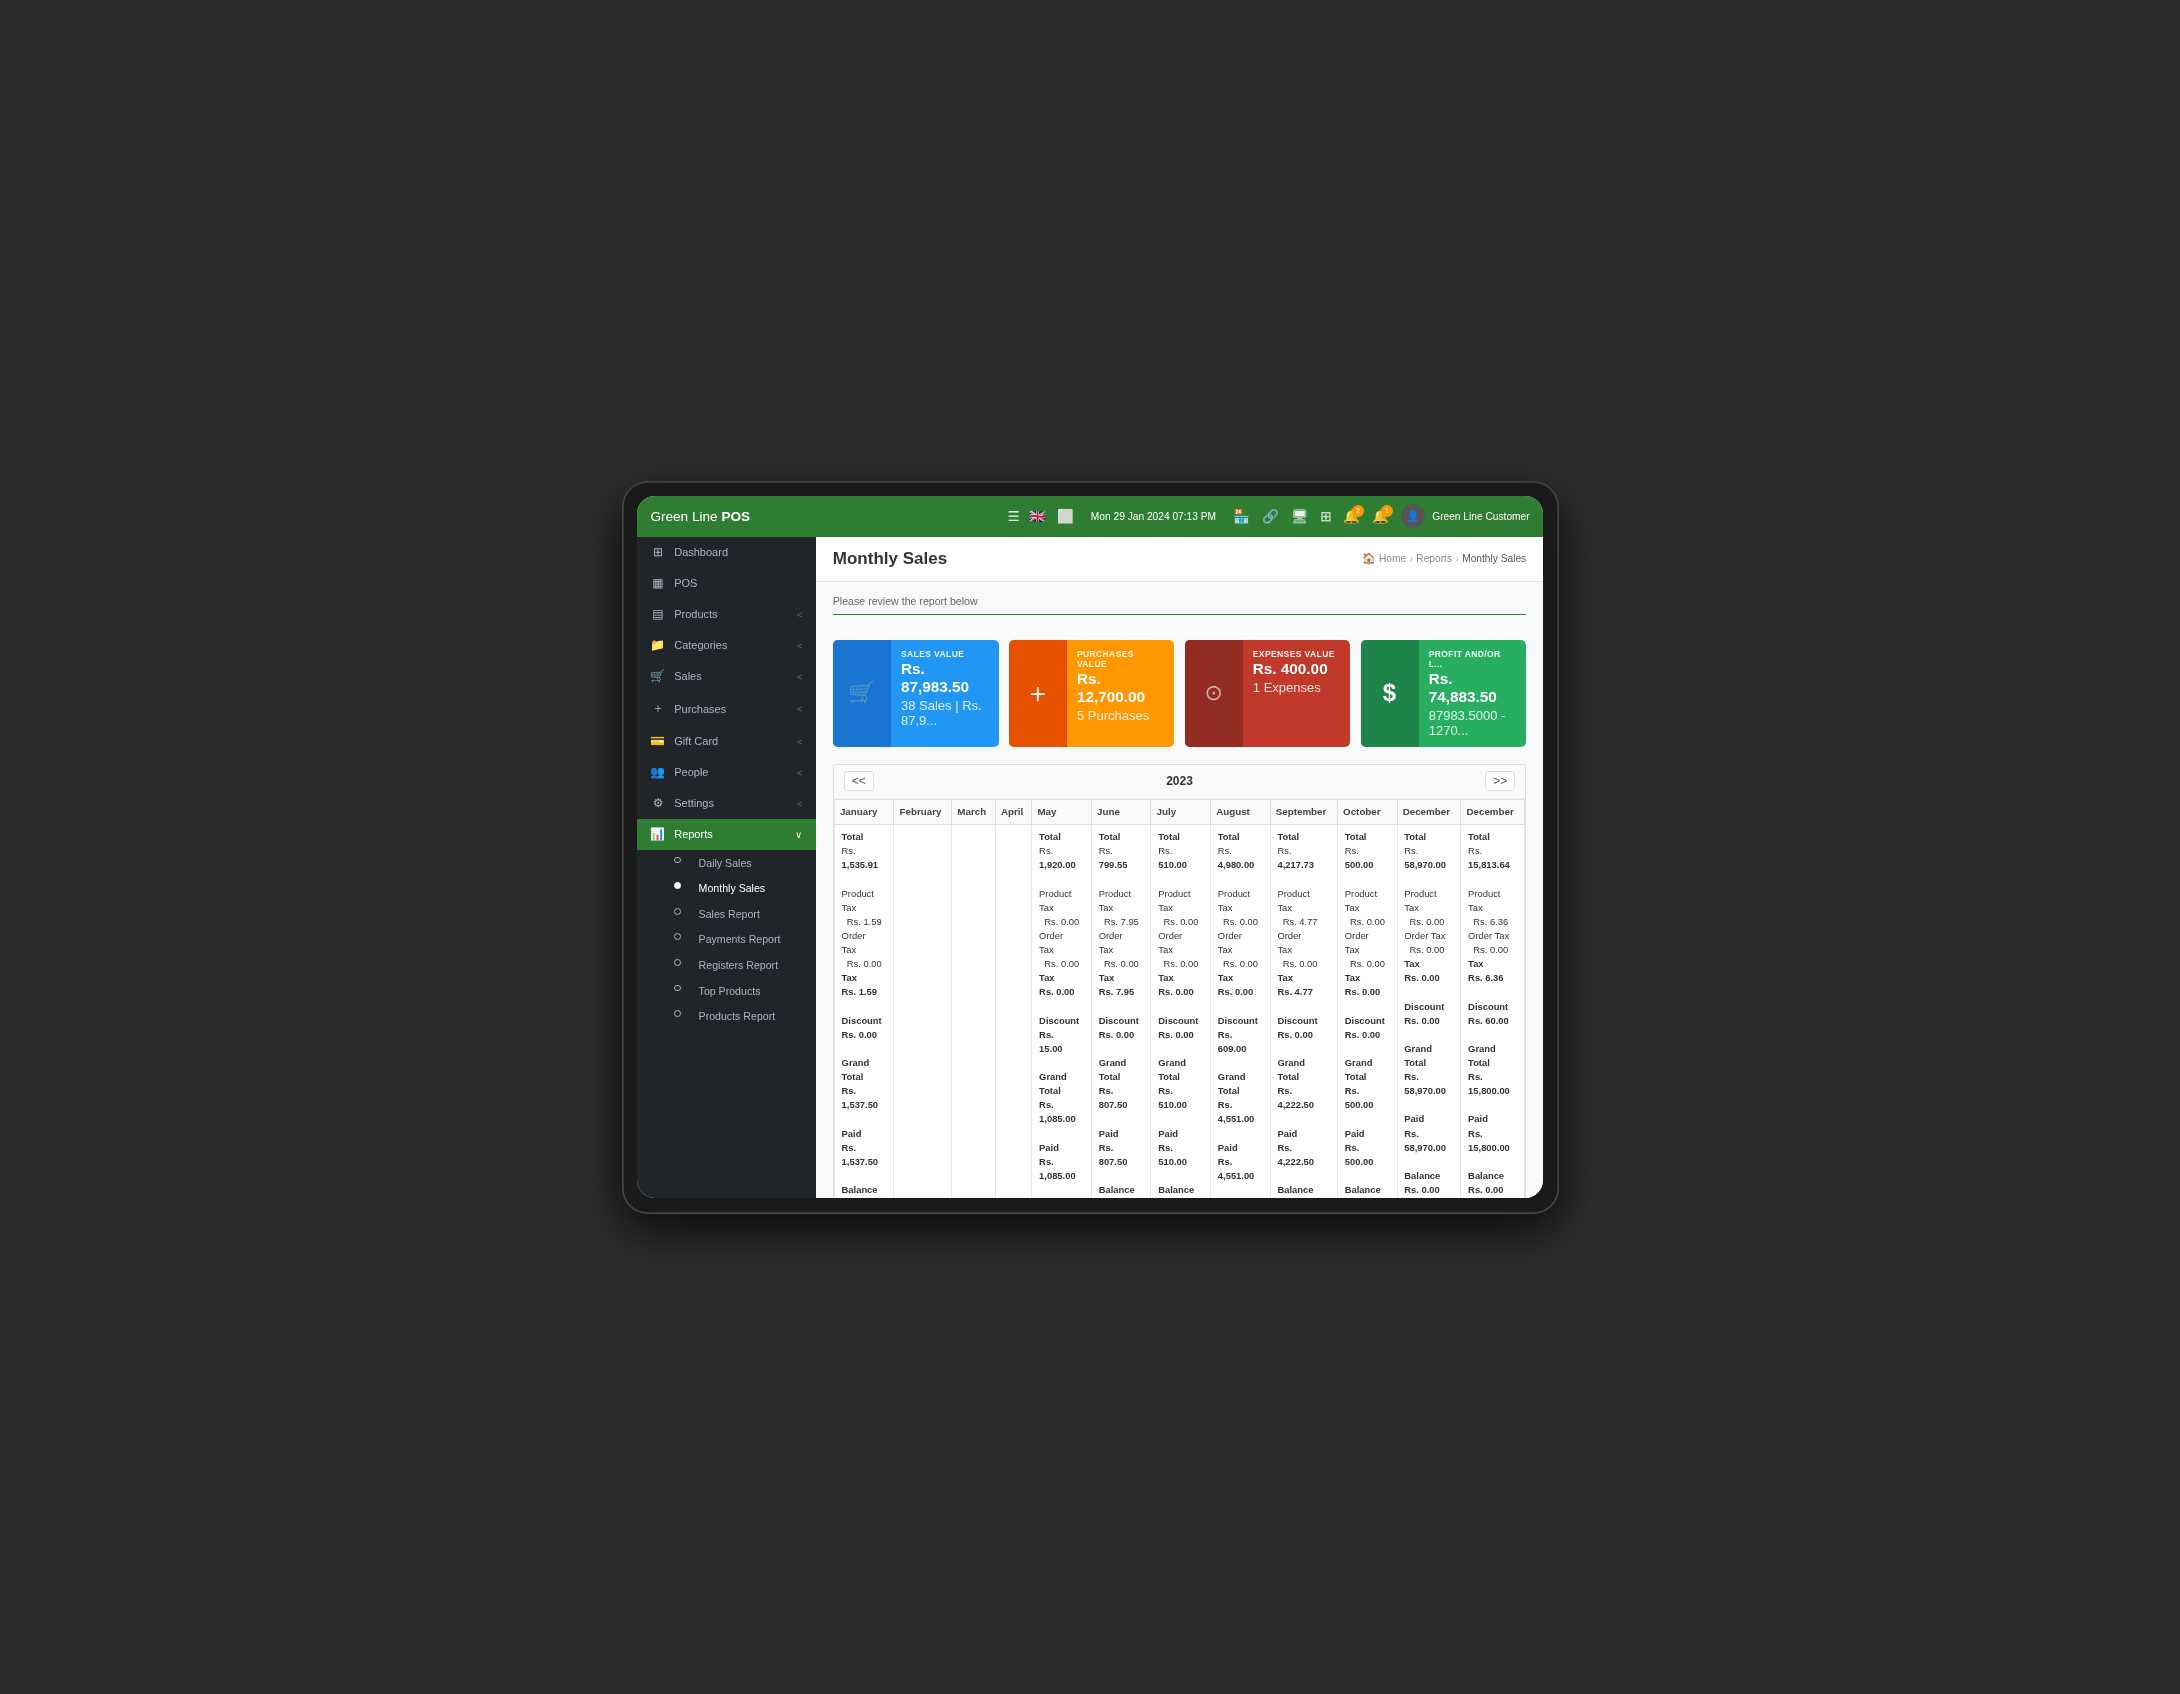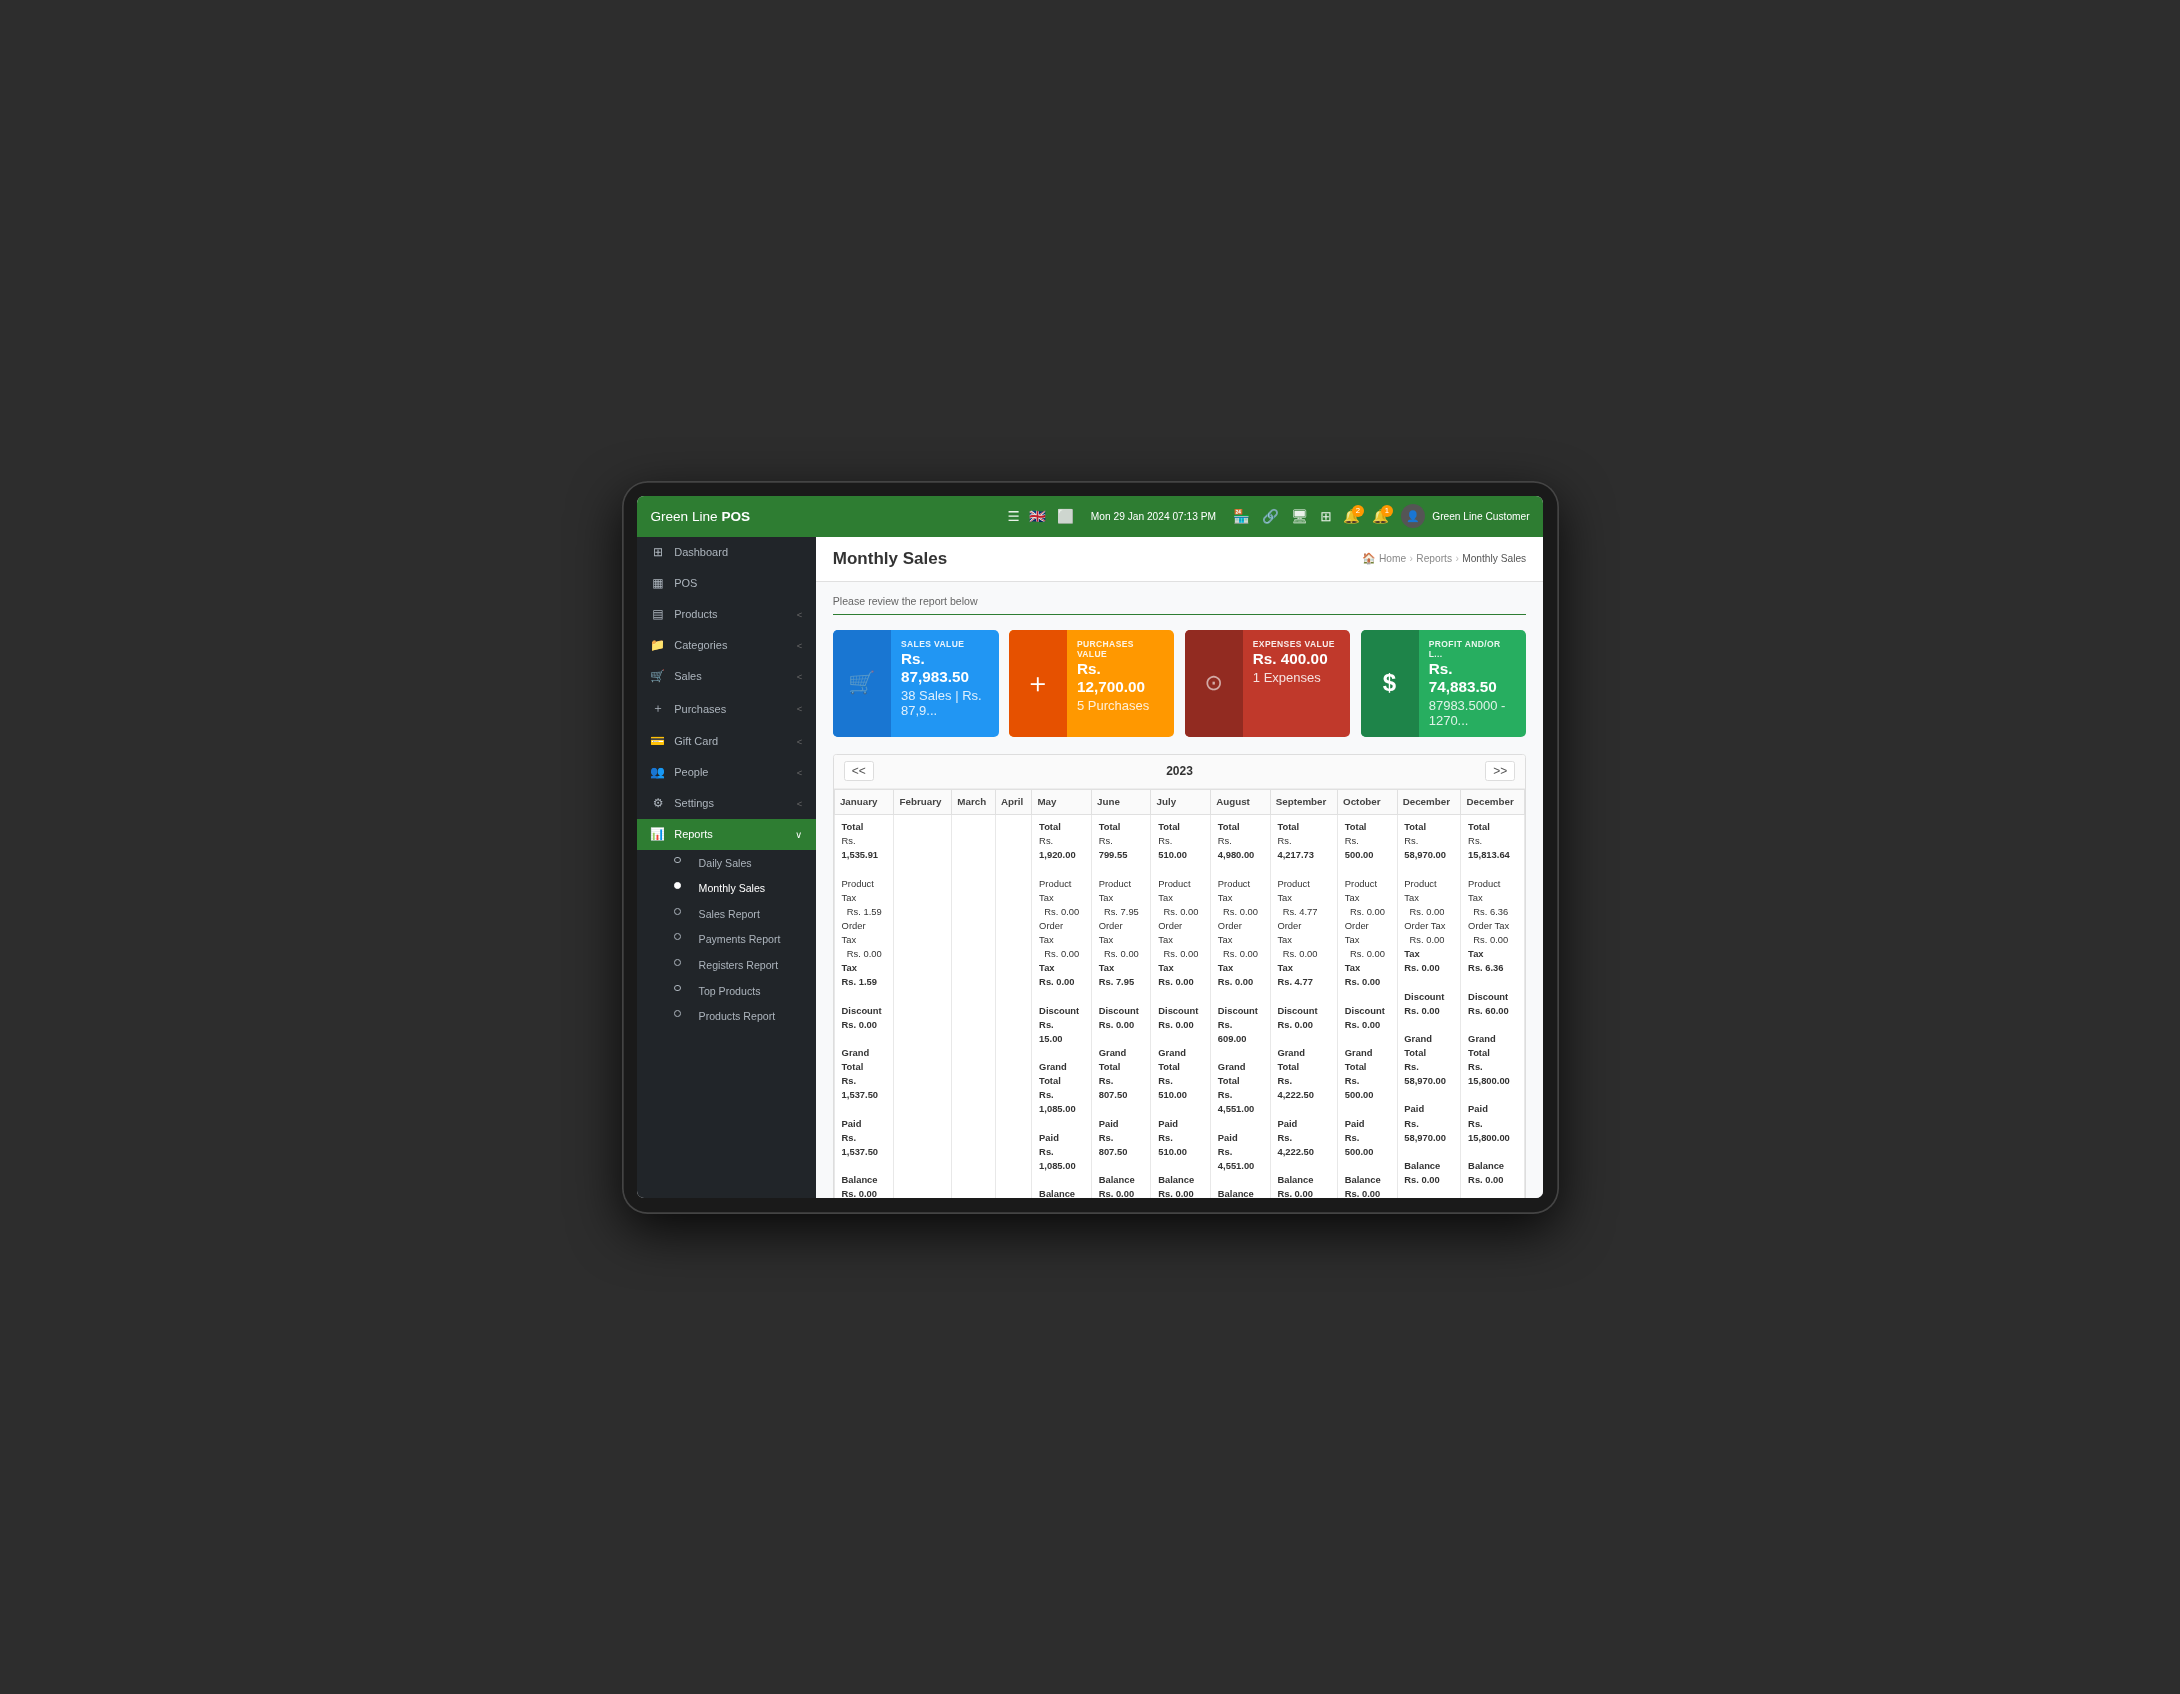--- a/index.html
+++ b/index.html
@@ -17,21 +17,21 @@
       background: #1a1a1a;
       border-radius: 25.6px;
       padding: 15.3px;
       box-shadow: 0 17px 51px rgba(0,0,0,0.8), inset 0 0 0 1.7px #444;
       display: flex;
       flex-direction: column;
     }
     .tablet-screen {
       flex: 1;
       background: #f0f2f5;
-      border-radius: 7px;
+      border-radius: 18px;
       overflow: hidden;
       display: flex;
       flex-direction: column;
     }
     
     .topbar {
       background: #2e7d32;
       height: 41px;
       display: flex;
       align-items: center;
@@ -191,21 +191,21 @@
     .breadcrumb .home-icon { font-size: 11px; color: #666; }
     .breadcrumb .sep { color: #bbb; }
     .breadcrumb .current { color: #555; }
     .content-body {
       padding: 13.6px 17px;
       flex: 1;
     }
     .subtitle {
       font-size: 10.6px;
       color: #666;
-      margin-bottom: 15px;
+      margin-bottom: 25px;
       border-bottom: 1.7px solid #2e7d32;
       padding-bottom: 6.8px;
     }
     
     .summary-cards {
       display: flex;
       gap: 10.2px;
       margin-bottom: 17px;
     }
     .card {

